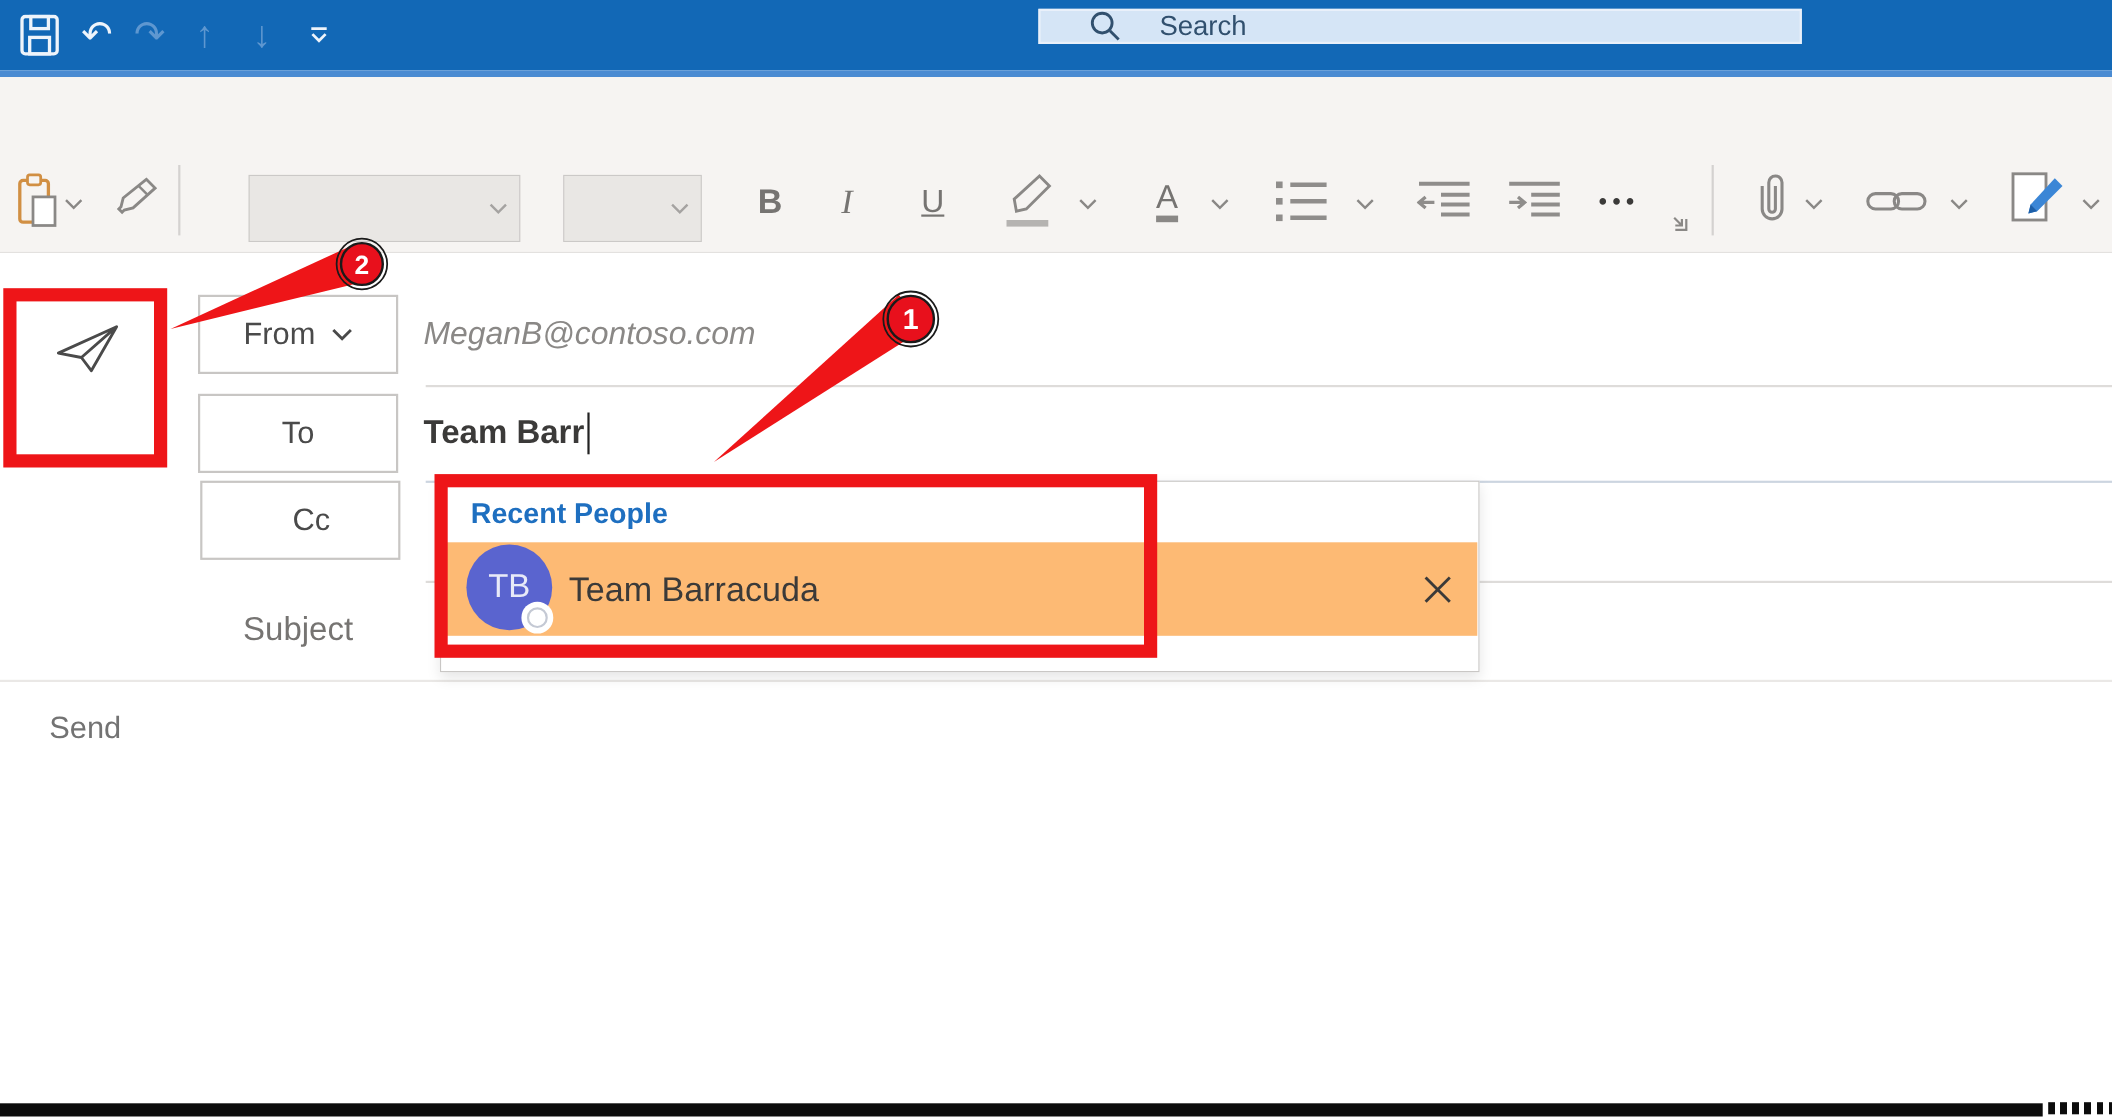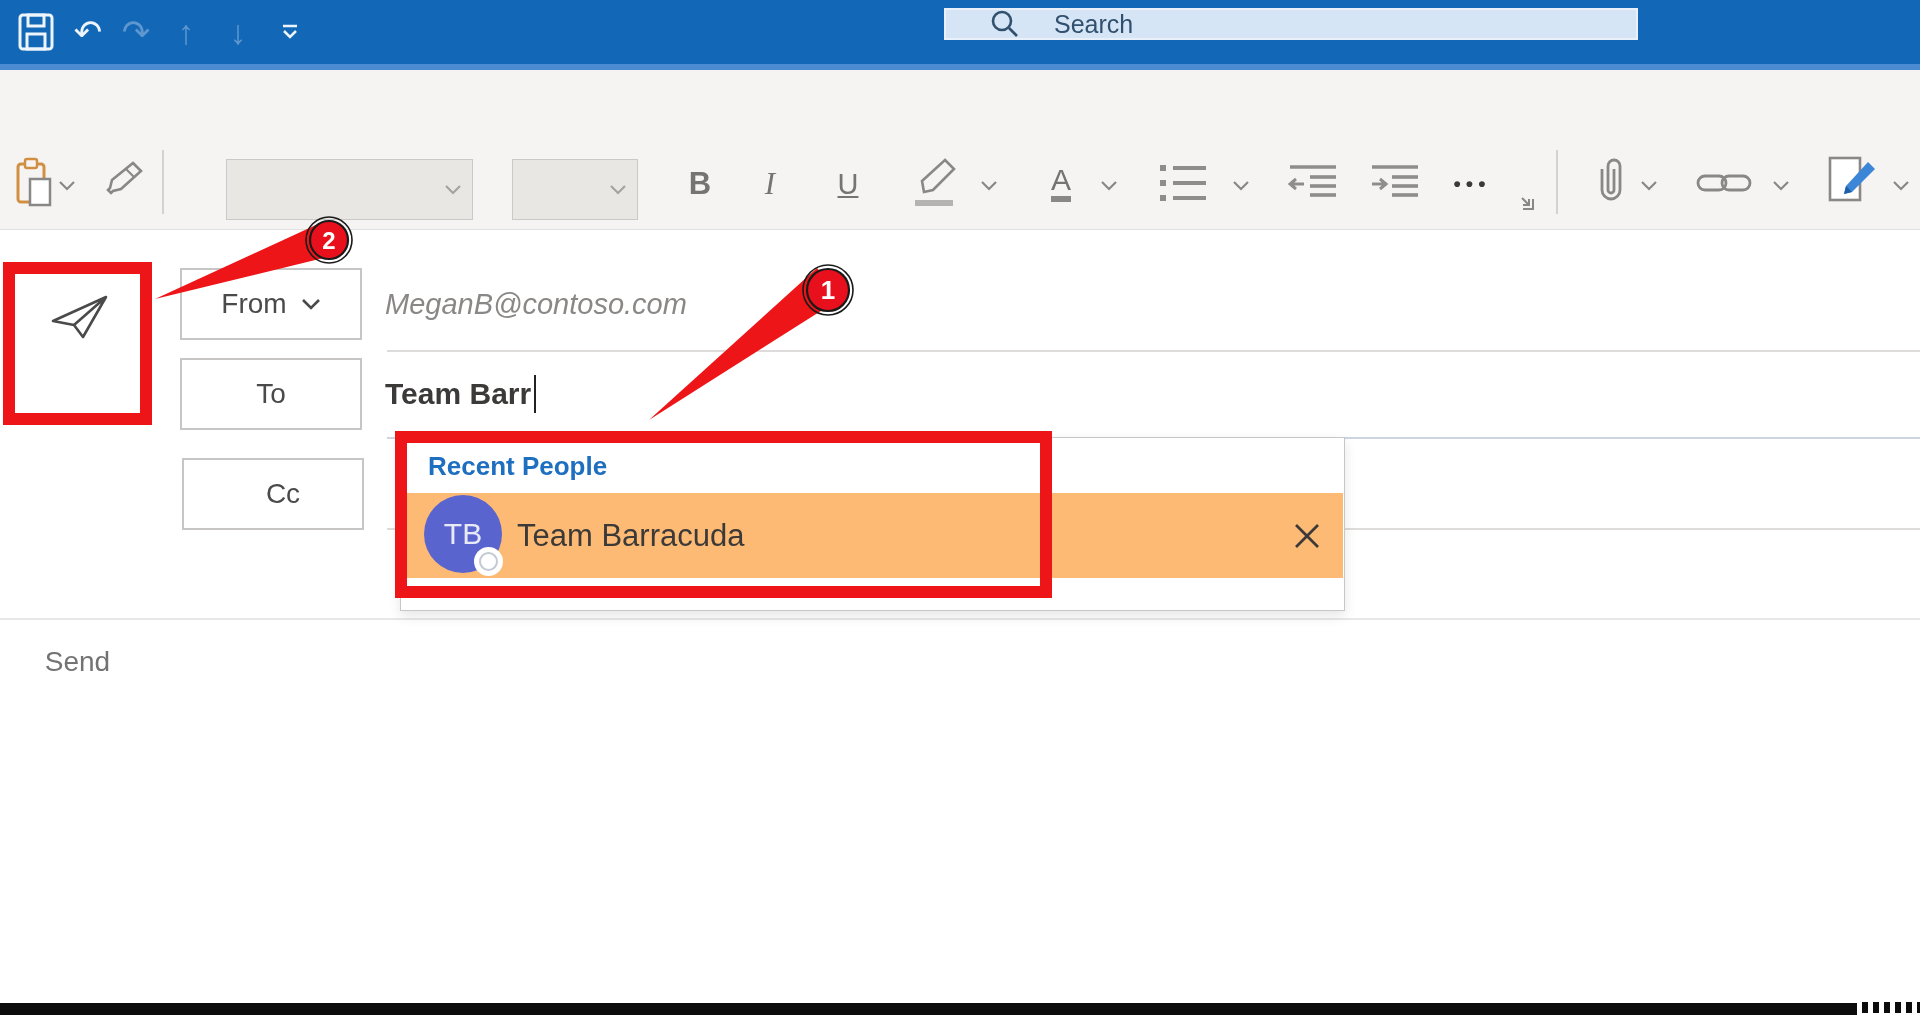--- a/index.html
+++ b/index.html
@@ -298,25 +298,26 @@
 
   <div class="fieldbox" style="top:358px;">
     <span>To</span>
   </div>
   <div class="fieldvalue v-dark" style="top:358px;font-weight:bold;">
     <span>Team Barr</span>
     <span class="caret"></span>
   </div>
   <div class="fieldline" style="top:437px;left:387px;right:0;background:#ccd5e0;"></div>
 
-  <div class="fieldbox" style="top:458px;left:182px;padding-left:20px;">
+  <div class="fieldbox" style="top:437px;left:182px;padding-left:20px;">
     <span>Cc</span>
   </div>
   <div class="fieldline" style="top:528px;left:387px;right:0;"></div>
 
+  <div class="subject-label">Subject</div>
   <div class="fieldline" style="top:618px;left:0;right:0;background:#eae8e6;"></div>
 
   <div class="panel">
     <div class="panel-header">Recent People</div>
     <div class="panel-row">
       <div class="avatar">
         <span>TB</span>
         <div class="presence"></div>
       </div>
       <div class="row-name">Team Barracuda</div>

